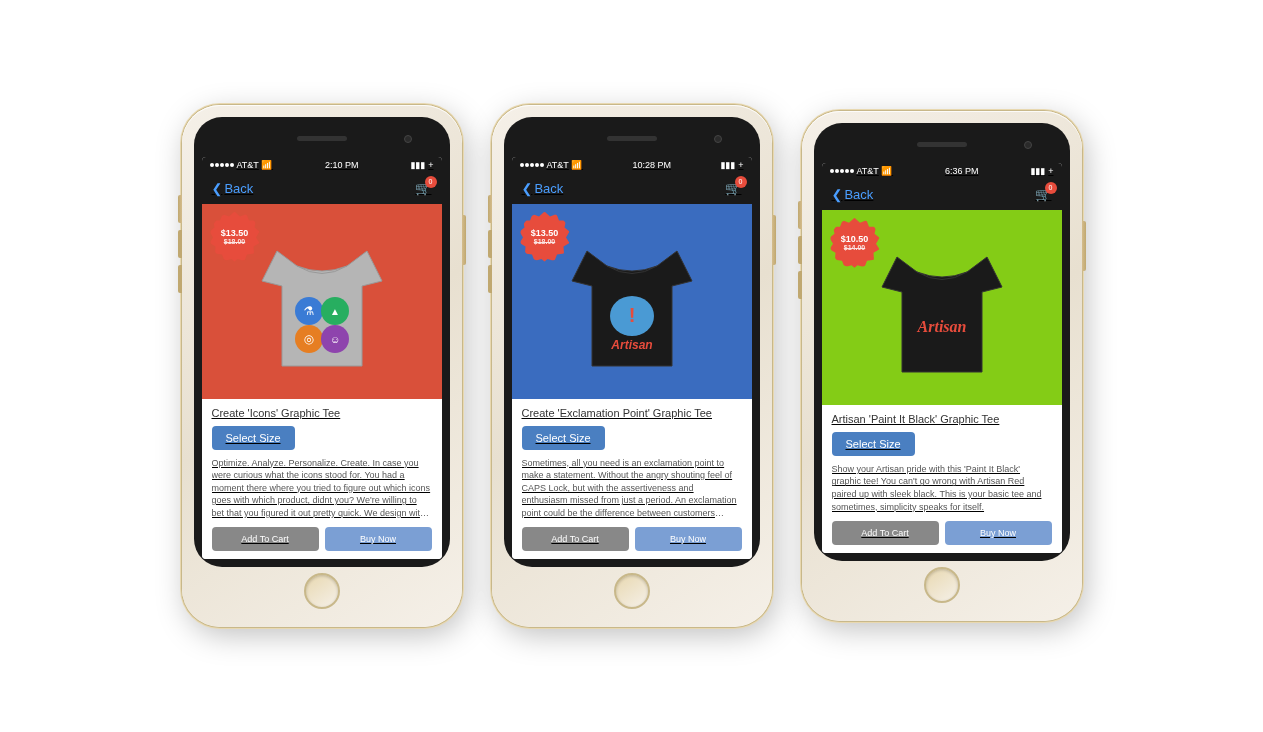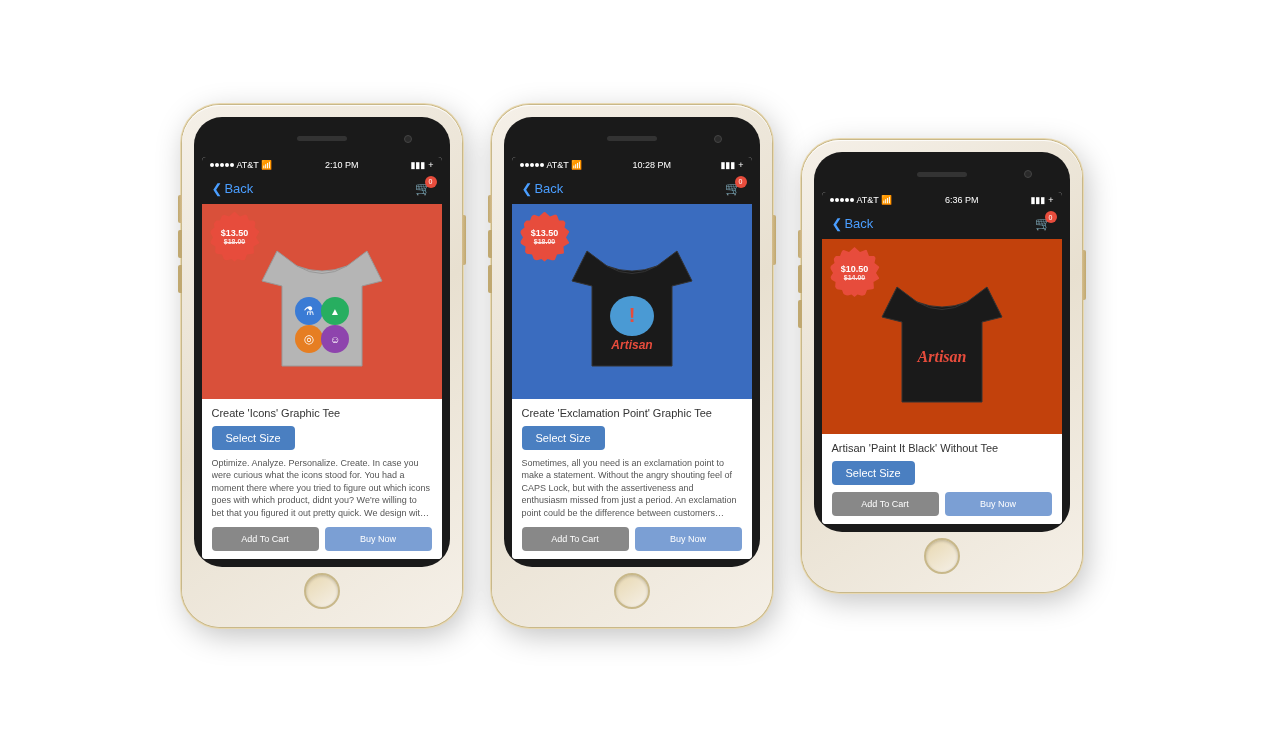--- a/index.html
+++ b/index.html
@@ -9,20 +9,21 @@
       justify-content: center;
       align-items: center;
       min-height: 100vh;
       font-family: -apple-system, 'Helvetica Neue', Arial, sans-serif;
     }
     .scene {
       display: flex;
       gap: 30px;
       align-items: center;
       padding: 20px;
+      text-decoration: underline;
     }
     
     .phone {
       width: 280px;
       background: linear-gradient(145deg, #f5f0e8, #e8e0d0, #f5f0e8);
       border-radius: 38px;
       padding: 12px;
       box-shadow:
         0 0 0 1px #c8b88a,
         0 0 0 2px #e8d8b0,
@@ -228,21 +229,21 @@
       padding: 7px 4px;
       font-size: 9px;
       cursor: pointer;
     }
 
     
     .phone1-bg { background: #d9503a; }
     
     .phone2-bg { background: #3a6cbf; }
     
-    .phone3-bg { background: #c2410c; }
+    .phone3-bg { background: #84cc16; }
 
     .wifi-icon { font-size: 9px; }
   </style>
 </head>
 <body>
 
 <div class="scene">
 
   <div class="phone">
     <div class="phone-inner">
@@ -432,22 +433,23 @@
           </div>
 
           <svg width="130" height="160" viewBox="0 0 130 160">
             <path d="M20,30 L5,60 L25,65 L25,145 L105,145 L105,65 L125,60 L110,30 L90,45 Q65,55 40,45 Z" fill="#1a1a1a" stroke="#333" stroke-width="1"></path>
             <path d="M40,45 Q65,60 90,45" fill="none" stroke="#333" stroke-width="1"></path>
 
             <text x="65" y="105" text-anchor="middle" font-size="16" fill="#e74c3c" font-style="italic" font-weight="bold" font-family="Georgia, serif">Artisan</text>
           </svg>
         </div>
         <div class="product-content">
-          <div class="product-title">Artisan 'Paint It Black' Without Tee</div>
+          <div class="product-title">Artisan 'Paint It Black' Graphic Tee</div>
           <button class="select-size-btn">Select Size</button>
+          <div class="product-desc">Show your Artisan pride with this 'Paint It Black' graphic tee! You can't go wrong with Artisan Red paired up with sleek black. This is your basic tee and sometimes, simplicity speaks for itself.</div>
           <div class="action-buttons">
             <button class="btn-cart">Add To Cart</button>
             <button class="btn-buy">Buy Now</button>
           </div>
         </div>
       </div>
     </div>
     <div class="home-button"></div>
   </div>
 

